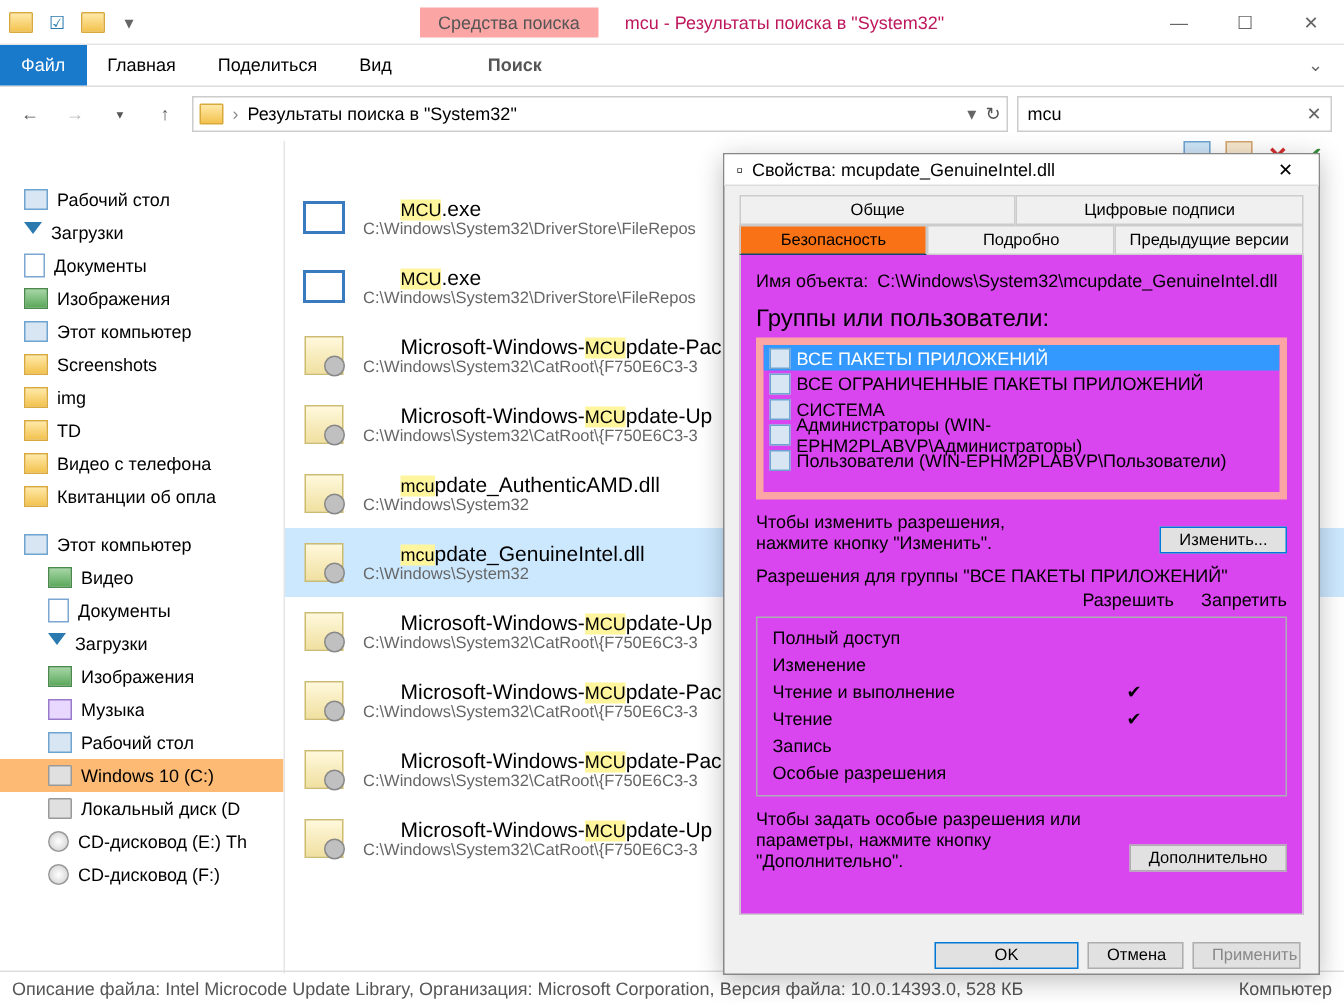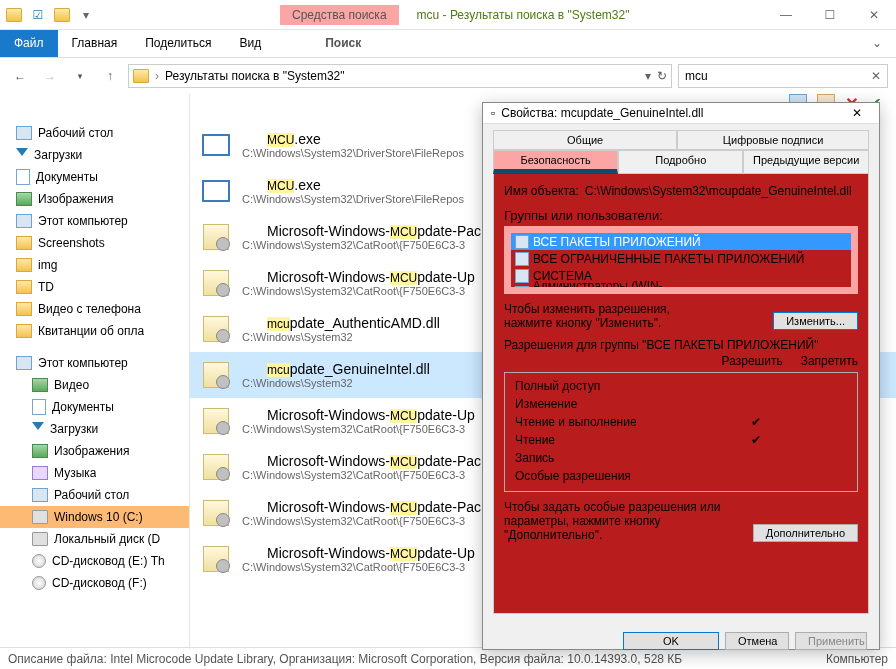--- a/index.html
+++ b/index.html
@@ -3,21 +3,21 @@
 <meta charset="utf-8">
 <style>
 * { box-sizing: border-box; margin: 0; padding: 0; font-family: "Segoe UI", Tahoma, sans-serif; font-size: 12px; }
 body { background: #fff; width: 896px; height: 669px; overflow: hidden; position: relative; }
 
 
 .titlebar { height: 30px; display: flex; align-items: center; border-bottom: 1px solid #e5e5e5; }
 .qat { display: flex; align-items: center; padding: 0 6px; gap: 8px; }
 .qat-ico { width: 16px; height: 16px; display: flex; align-items: center; justify-content: center; }
 .tool-ctx { background: #fca5a5; padding: 3px 12px; color: #555; margin-left: 180px; }
-.title-text { color: #4d7c0f; margin-left: 18px; flex: 1; }
+.title-text { color: #be185d; margin-left: 18px; flex: 1; }
 .winbtns { display: flex; }
 .winbtn { width: 44px; height: 28px; display: flex; align-items: center; justify-content: center; color: #666; }
 
 
 .ribbon { height: 28px; display: flex; align-items: stretch; border-bottom: 1px solid #ddd; justify-content: space-between; }
 .rtab { padding: 6px 14px; cursor: pointer; }
 .rtab.file { background: #1979ca; color: #fff; }
 .rtab.tool { color: #555; margin-left: 36px; font-weight: bold; }
 
 
@@ -63,26 +63,26 @@
 
 .dialog { position: absolute; top: 102px; left: 482px; width: 398px; height: 548px; background: #f0f0f0; border: 1px solid #888; box-shadow: 0 4px 16px rgba(0,0,0,0.25); display: flex; flex-direction: column; }
 .dlg-title { height: 28px; display: flex; align-items: center; padding: 0 8px; background: #fff; border-bottom: 1px solid #ddd; }
 .dlg-title-txt { flex: 1; font-size: 12px; }
 .dlg-x { width: 28px; height: 20px; display: flex; align-items: center; justify-content: center; cursor: pointer; }
 .dlg-body { flex: 1; padding: 6px 10px 10px; }
 .tabrow { display: flex; }
 .dtab { border: 1px solid #ccc; padding: 3px 0; background: #f0f0f0; text-align: center; cursor: pointer; font-size: 11px; }
 .dtab.r1a { width: 49%; }
 .dtab.r1b { width: 51%; }
-.dtab.r2a { width: 33.3%; background: #fca5a5; border-bottom: 5px solid #0c4a6e; }
+.dtab.r2a { width: 33.3%; background: #f97316; border-bottom: 1px solid #0c4a6e; }
 .dtab.r2b { width: 33.3%; }
 .dtab.r2c { width: 33.4%; }
-.tabpanel { background: #b91c1c; border: 1px solid #ccc; border-top: none; padding: 10px; height: 440px; }
+.tabpanel { background: #d946ef; border: 1px solid #ccc; border-top: none; padding: 10px; height: 440px; }
 .fld { display: flex; gap: 6px; margin-bottom: 10px; font-size: 11px; }
-.grouplist { border: 7px solid #fca5a5; height: 68px; overflow: hidden; font-size: 11px; }
+.grouplist { border: 5px solid #fca5a5; height: 108px; overflow: hidden; font-size: 11px; }
 .grow { display: flex; align-items: center; height: 17px; padding: 0 4px; gap: 4px; }
 .grow.sel { background: #3399ff; color: #fff; }
 .gico { width: 14px; height: 14px; background: #ffe9a8; border: 1px solid #d9a93c; }
 .gico.users { background: #d8e6f3; border: 1px solid #6fa4d1; }
 .note { font-size: 11px; margin: 8px 0; display: flex; justify-content: space-between; align-items: flex-end; }
 .btn { border: 1px solid #adadad; background: #e1e1e1; padding: 2px 12px; cursor: pointer; font-size: 11px; }
 .btn.def { border: 1px solid #0078d7; }
 .perms { border: 1px solid #abadb3; height: 120px; padding: 6px 10px; font-size: 11px; }
 .permhead { display: flex; justify-content: flex-end; gap: 18px; font-size: 11px; margin-bottom: 4px; }
 .prow { display: flex; justify-content: space-between; height: 18px; }
@@ -353,21 +353,21 @@
     <div class="tabrow">
       <div class="dtab r2a">Безопасность</div>
       <div class="dtab r2b">Подробно</div>
       <div class="dtab r2c">Предыдущие версии</div>
     </div>
     <div class="tabpanel">
       <div class="fld">
         <span>Имя объекта:</span>
         <span>C:\Windows\System32\mcupdate_GenuineIntel.dll</span>
       </div>
-      <div style="font-size:13px;margin-bottom:3px">Группы или пользователи:</div>
+      <div style="font-size:16px;margin-bottom:3px">Группы или пользователи:</div>
       <div class="grouplist" id="groups">
           <div class="grow sel">
             <span class="gico users"></span>
             <span>ВСЕ ПАКЕТЫ ПРИЛОЖЕНИЙ</span>
           </div>
           <div class="grow">
             <span class="gico users"></span>
             <span>ВСЕ ОГРАНИЧЕННЫЕ ПАКЕТЫ ПРИЛОЖЕНИЙ</span>
           </div>
           <div class="grow">

